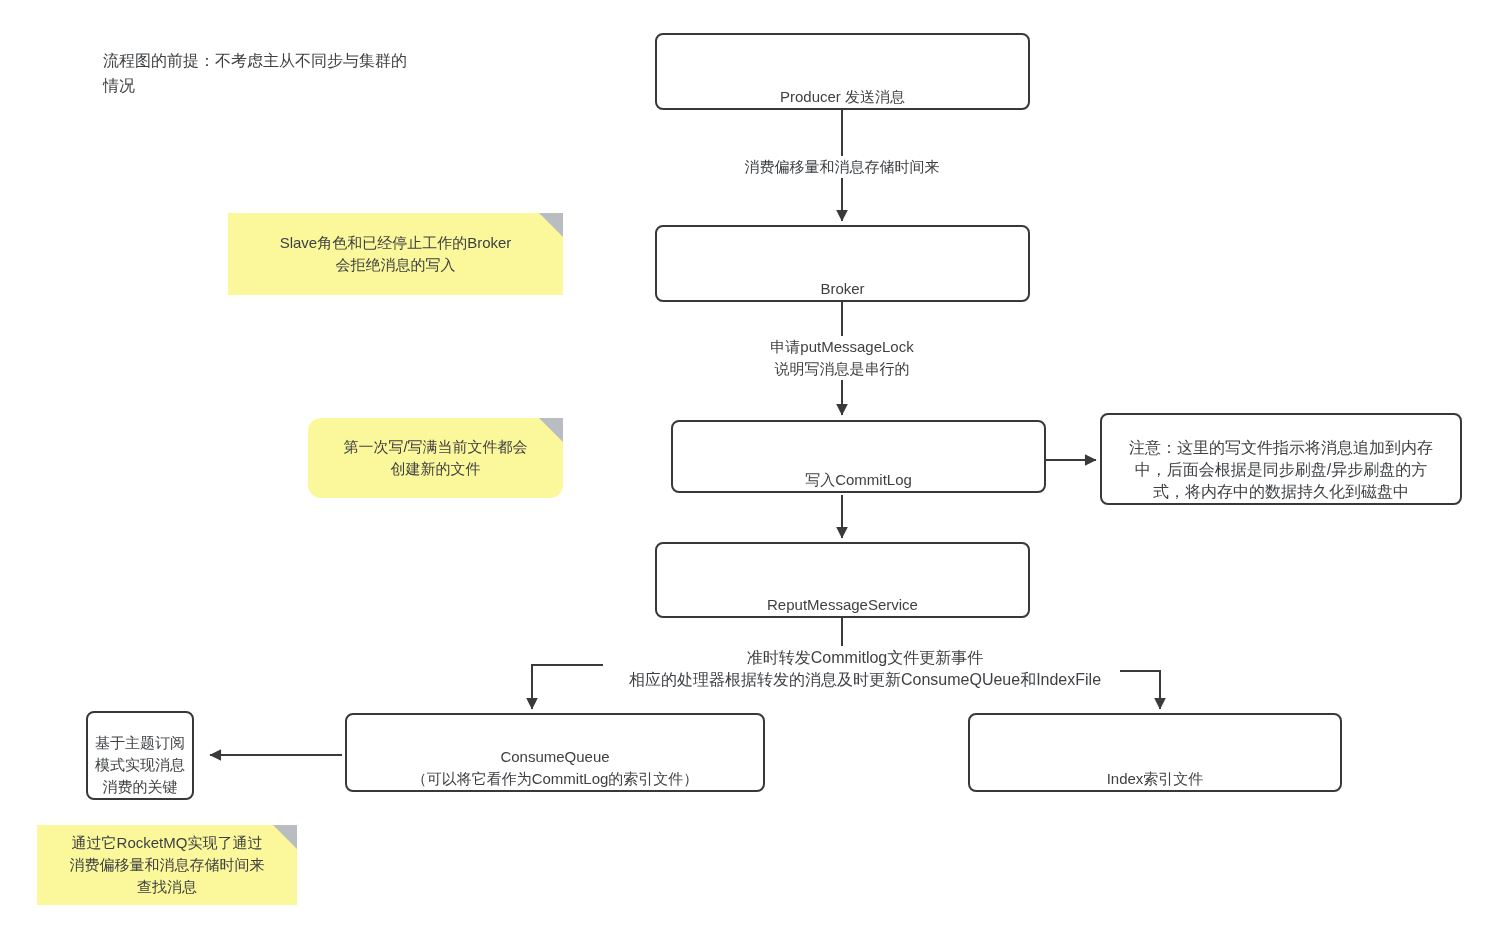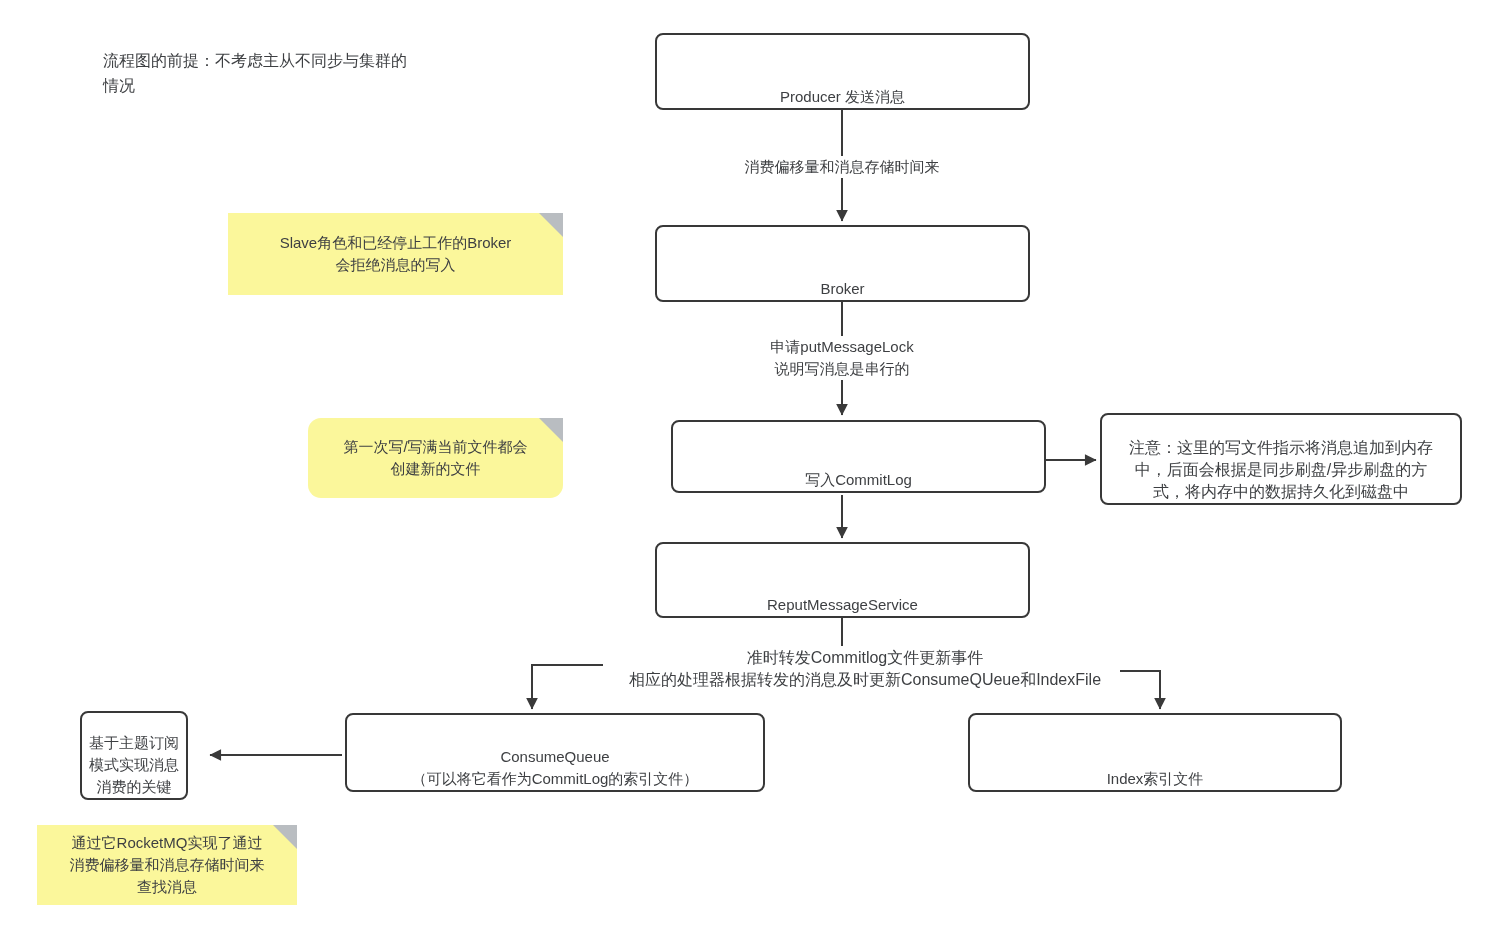--- a/index.html
+++ b/index.html
@@ -89,21 +89,21 @@
 
   <div class="node" style="left:345px;top:713px;width:420px;height:79px;">
     <div>ConsumeQueue</div>
     <div>（可以将它看作为CommitLog的索引文件）</div>
   </div>
 
   <div class="node" style="left:968px;top:713px;width:374px;height:79px;">
     <div>Index索引文件</div>
   </div>
 
-  <div class="node" style="left:80px;top:711px;width:108px;height:89px;">
+  <div class="node" style="left:86px;top:711px;width:108px;height:89px;">
     <div>基于主题订阅</div>
     <div>模式实现消息</div>
     <div>消费的关键</div>
   </div>
 
   <div class="note" style="left:228px;top:213px;width:335px;height:82px;">
     <svg class="fold" width="24" height="24">
       <polygon points="0,0 24,0 24,24"></polygon>
     </svg>
     <div>Slave角色和已经停止工作的Broker</div>

